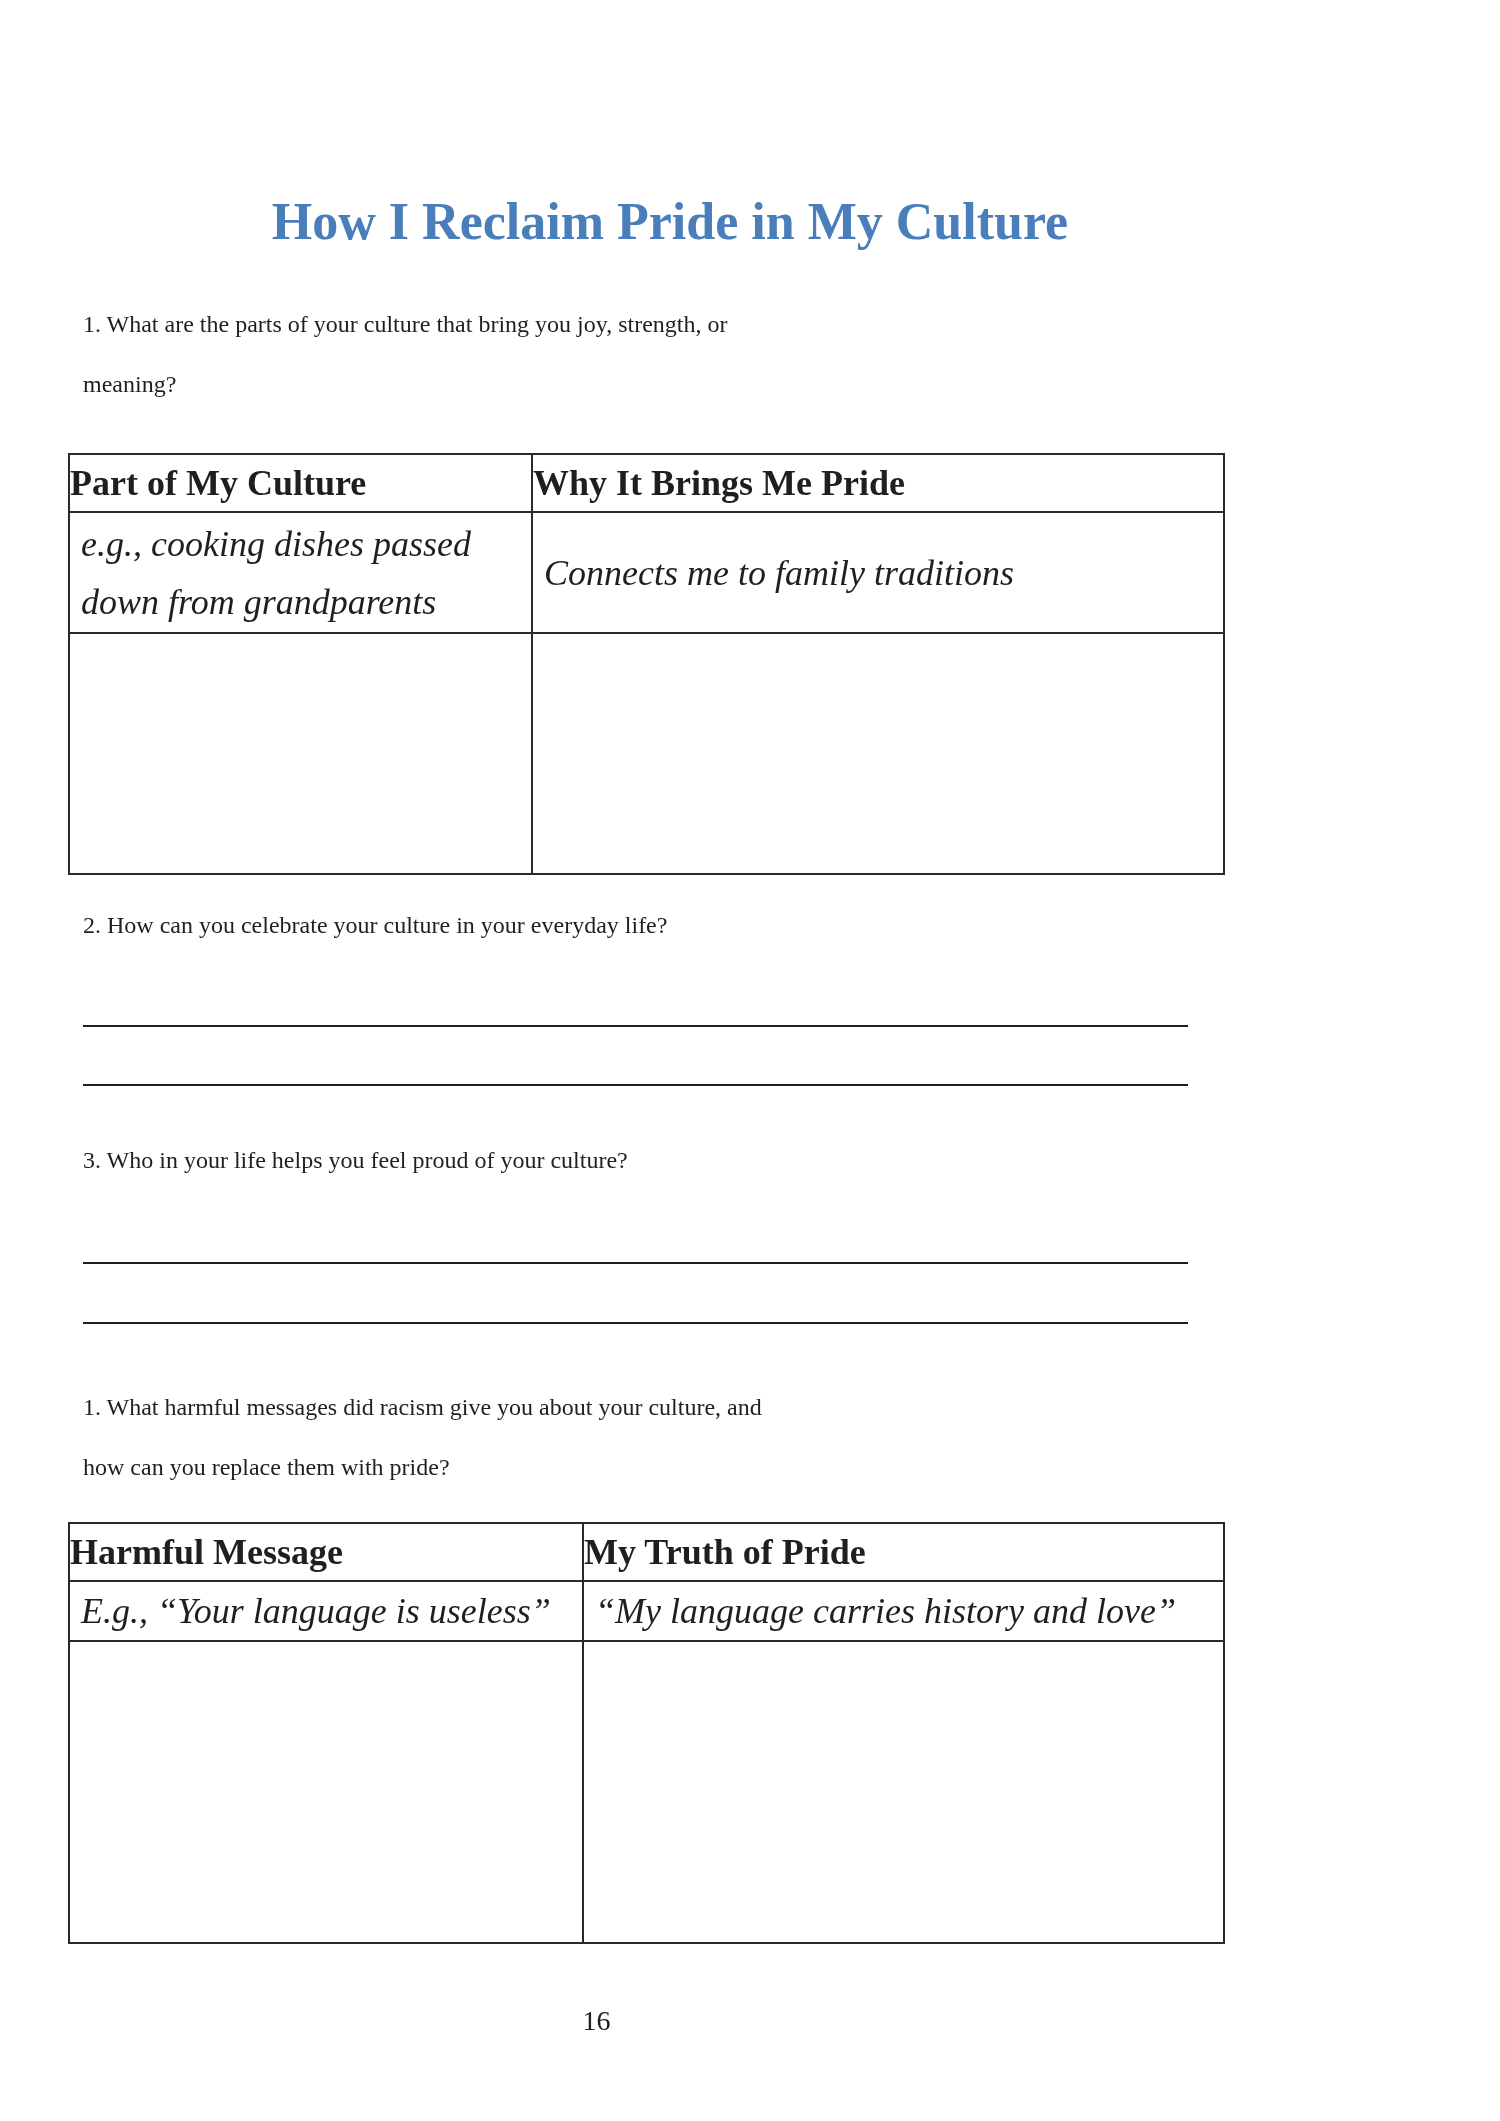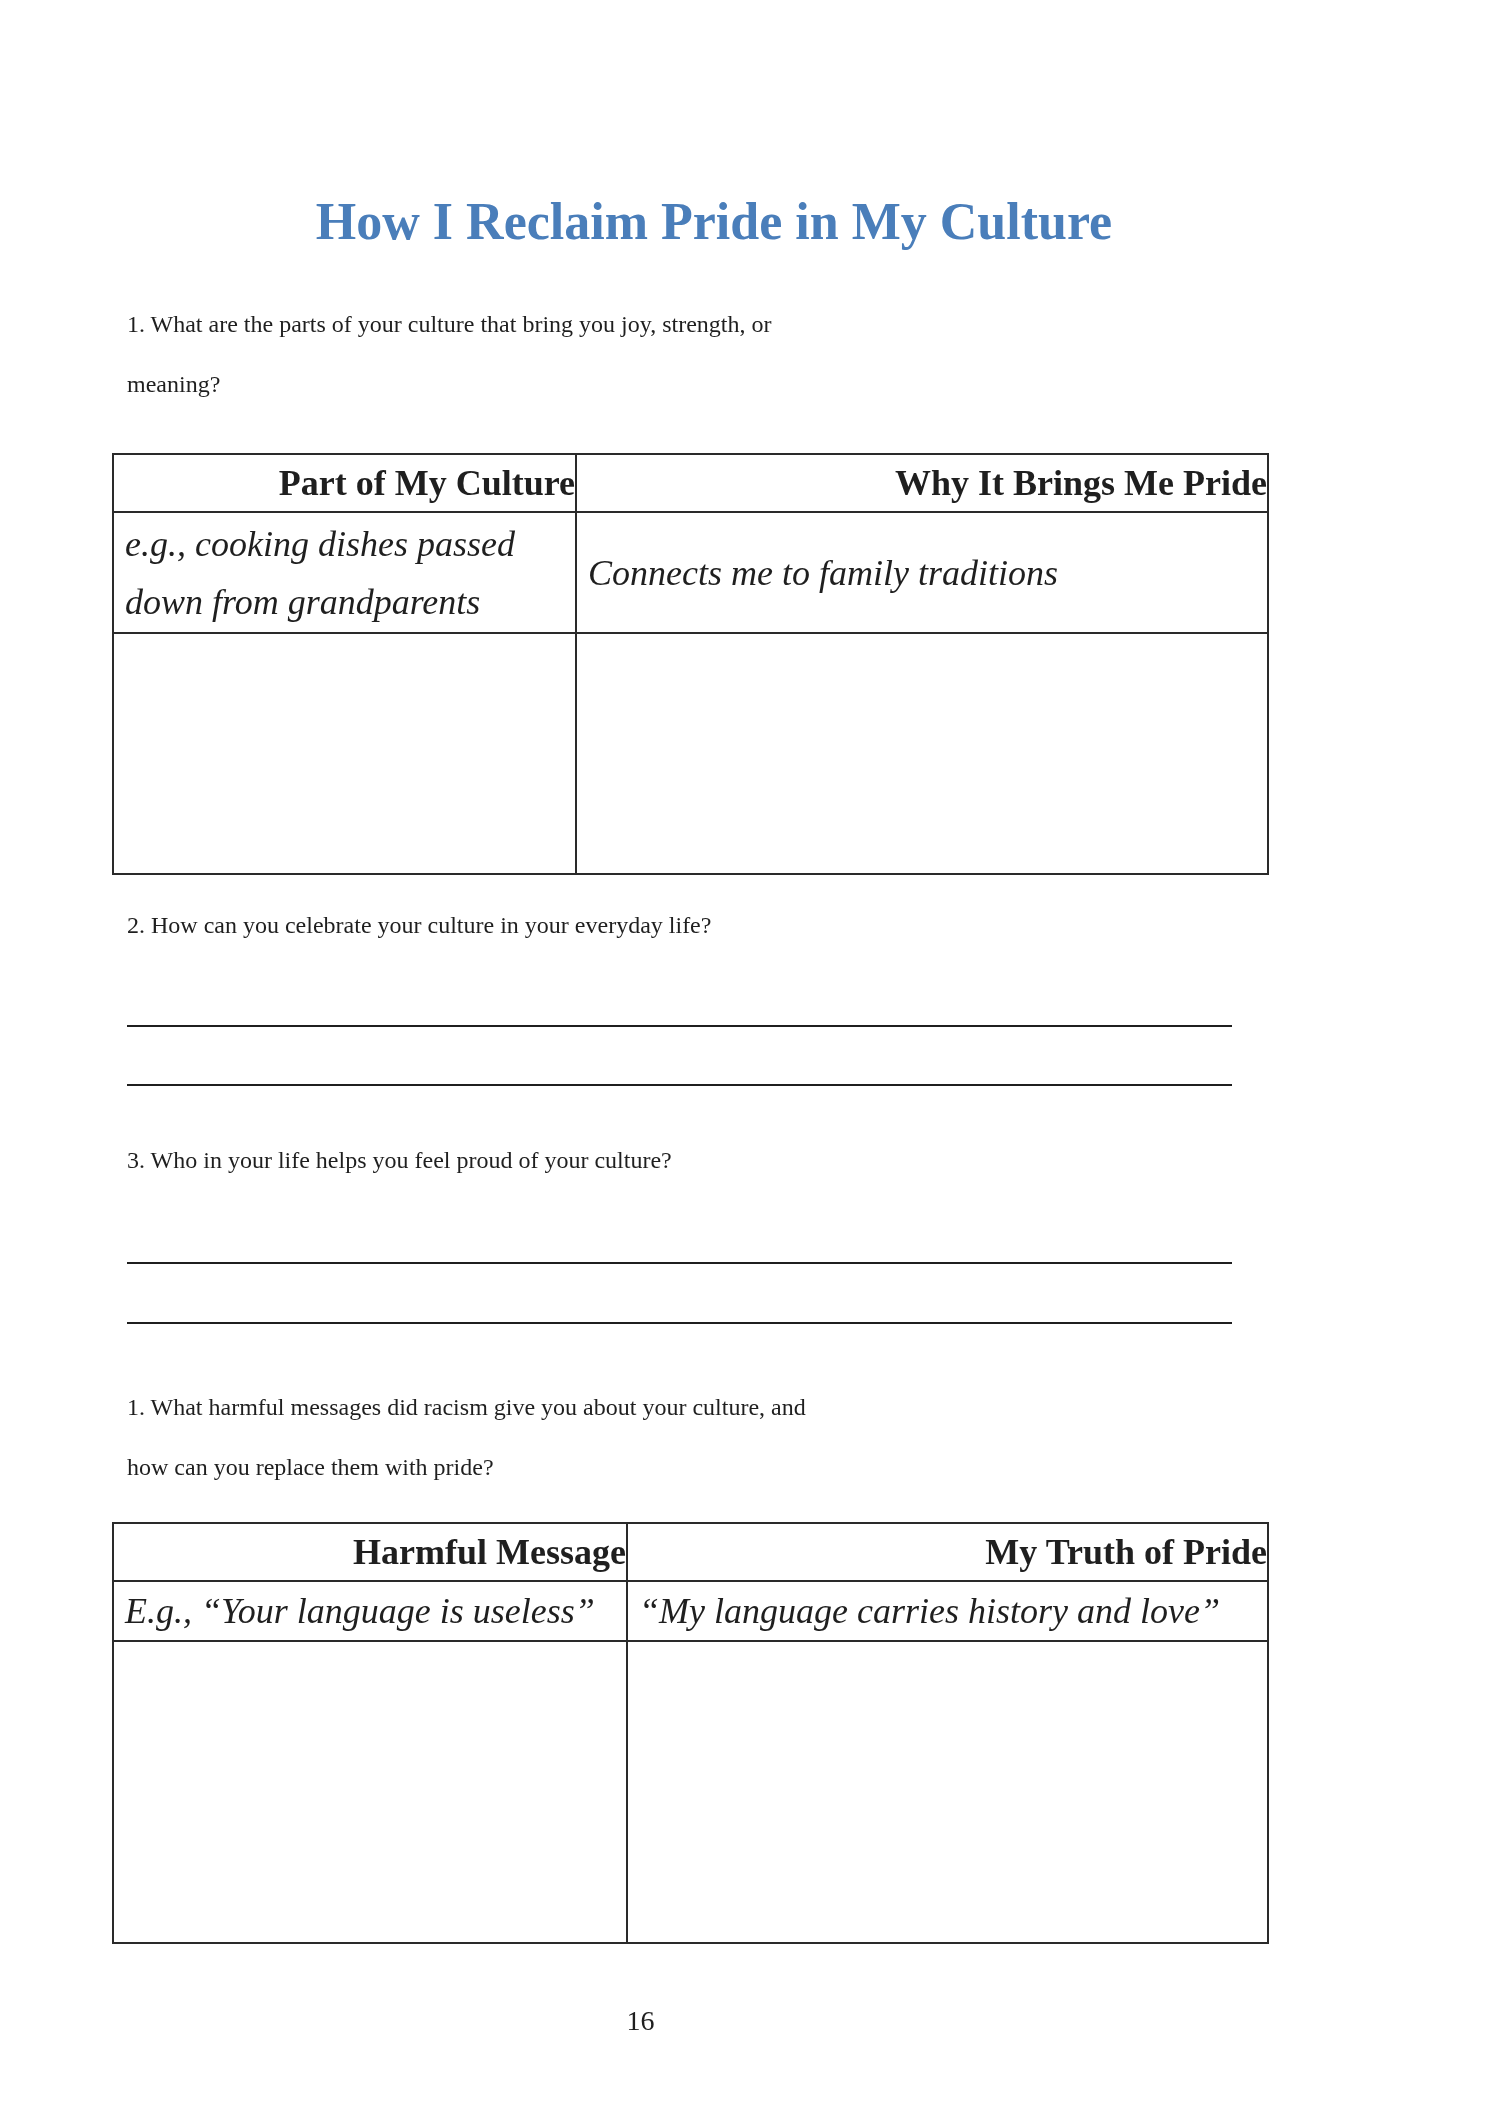--- a/index.html
+++ b/index.html
@@ -3,21 +3,21 @@
 <meta charset="utf-8">
 <style>
   html,body { margin:0; padding:0; background:#ffffff; }
   .page {
     position:relative;
     width:1500px; height:2121px;
     background:#ffffff;
     font-family:"Liberation Serif", serif;
     color:#1f1f1f;
     box-sizing:border-box;
-    padding-left:112px;
+    padding-left:68px;
     overflow:hidden;
   }
   .title {
     width:1500px;
     margin:190px 0 0 -148px;
     text-align:center;
     font-size:52px;
     line-height:64px;
     font-weight:bold;
     color:#4a7eba;
@@ -31,21 +31,21 @@
   table.wtable { border-collapse:collapse; table-layout:fixed; width:1155px; }
   table.t1 { margin-top:39px; }
   table.t2 { margin-top:25px; }
   table.wtable td {
     border:2px solid #2a2a2a;
     font-size:36px;
     vertical-align:middle;
     padding:0;
     overflow:hidden;
   }
-  td.hdr { font-weight:bold; text-align:right; height:56px;margin-left:36px; }
+  td.hdr { font-weight:bold; text-align:left; height:56px;margin-left:36px; }
   tr.ex td { font-style:italic; }
   .cell-pad { padding-left:11px; padding-right:8px; }
   .cellline { line-height:58px; }
   td.h119 { height:119px; }
   td.h58r { height:58px; }
   td.empty1 { height:239px; }
   td.empty2 { height:300px; }
 
   .ans {
     margin-left:15px;

